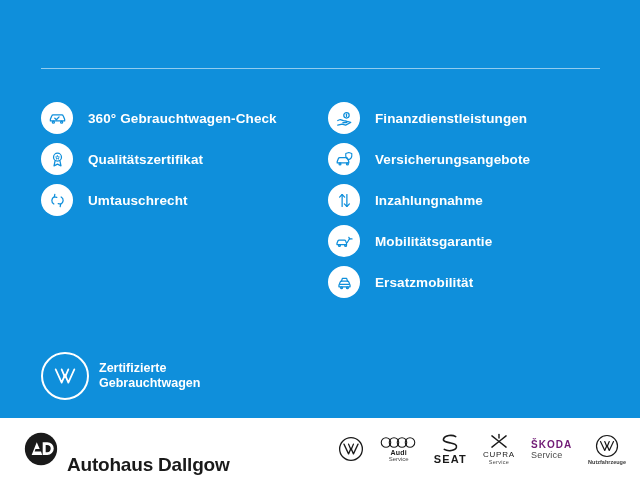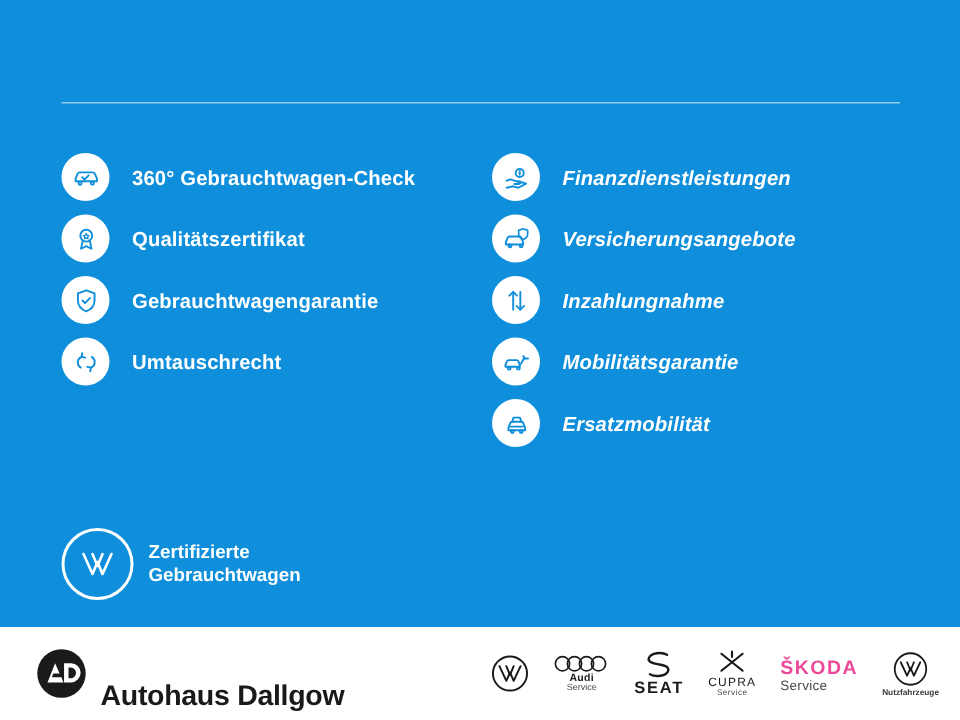--- a/index.html
+++ b/index.html
@@ -47,21 +47,21 @@
     position: absolute;
     left: 41px;
     top: 98px;
     width: 560px;
   }
   .col {
     position: absolute;
     top: 0;
   }
   .col-left { left: 0px; width: 285px; }
-  .col-right { left: 287px; width: 280px; font-style: italic; }
+  .col-right { left: 287px; width: 280px; }
 
   .feature {
     display: flex;
     align-items: center;
     height: 40px;
     margin-bottom: 1px;
   }
   .icon-circle {
     flex: 0 0 auto;
     width: 32px;
@@ -162,24 +162,24 @@
     align-items: center;
     justify-content: center;
     color: #3a3a3a;
   }
   .skoda-wrap {
     display: flex;
     flex-direction: column;
     align-items: flex-start;
   }
   .skoda-word {
-    font-size: 13px;
+    font-size: 10px;
     font-weight: bold;
     letter-spacing: 1px;
-    color: #ec4899;
+    color: #701a75;
   }
   .skoda-sub {
     font-size: 9px;
     color: #4a4a4a;
     letter-spacing: 0.2px;
   }
   .seat-word {
     font-size: 11px;
     font-weight: bold;
     letter-spacing: 1.2px;
@@ -241,29 +241,20 @@
         <span class="icon-circle">
           <svg width="19" height="19" viewBox="0 0 24 24" fill="none" stroke="#0f8fdb" stroke-width="1.6" stroke-linecap="round" stroke-linejoin="round">
             <circle cx="12" cy="9" r="5"></circle>
             <path d="M12 7.2l.8 1.5 1.6.2-1.2 1.1.3 1.6-1.5-.8-1.5.8.3-1.6-1.2-1.1 1.6-.2z" stroke-width="1.1"></path>
             <path d="M9 13.4L7.6 20l4.4-2.2L16.4 20 15 13.4"></path>
           </svg>
         </span>
         <span class="feature-label">Qualitätszertifikat</span>
       </div>
 
-      <div class="feature">
-        <span class="icon-circle">
-          <svg width="19" height="19" viewBox="0 0 24 24" fill="none" stroke="#0f8fdb" stroke-width="1.6" stroke-linecap="round" stroke-linejoin="round">
-            <path d="M12 3.2l7 2.6v6c0 4.3-2.9 7.5-7 9.1-4.1-1.6-7-4.8-7-9.1v-6z"></path>
-            <path d="M8.8 11.8l2.2 2.2 4.2-4.4"></path>
-          </svg>
-        </span>
-        <span class="feature-label">Gebrauchtwagengarantie</span>
-      </div>
 
 
       <div class="feature">
         <span class="icon-circle">
           <svg width="19" height="19" viewBox="0 0 24 24" fill="none" stroke="#0f8fdb" stroke-width="1.6" stroke-linecap="round" stroke-linejoin="round">
             <path d="M8 7.5a5 5 0 0 0-.6 9"></path>
             <path d="M8.6 4.4L8 7.5l3.1.6"></path>
             <path d="M16 16.5a5 5 0 0 0 .6-9"></path>
             <path d="M15.4 19.6l.6-3.1-3.1-.6"></path>
           </svg>

